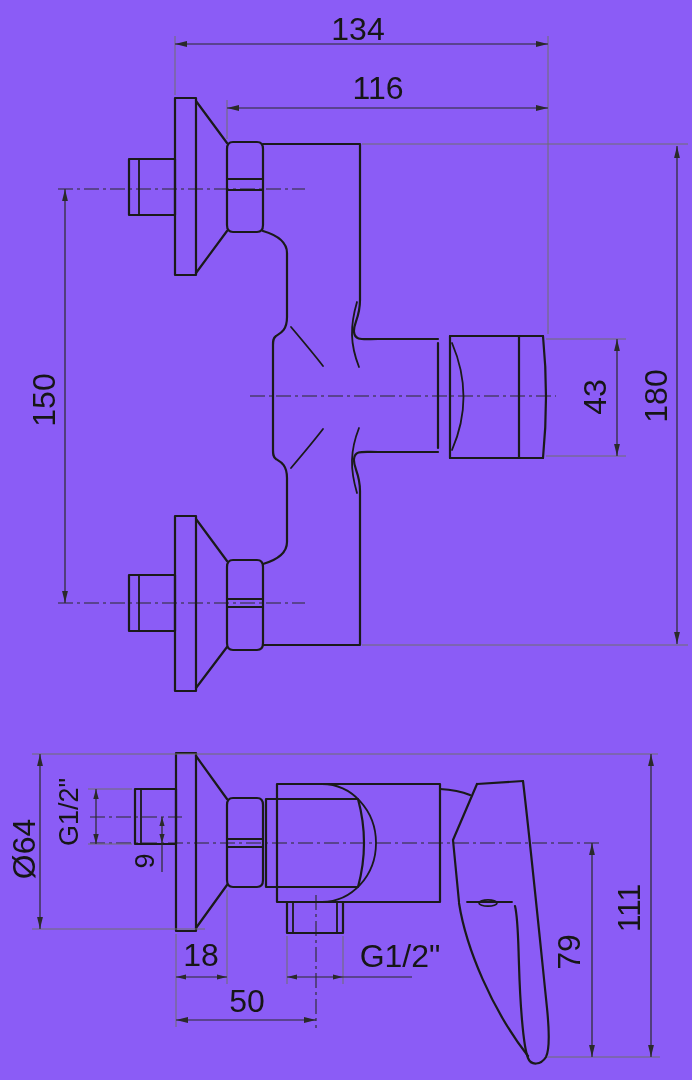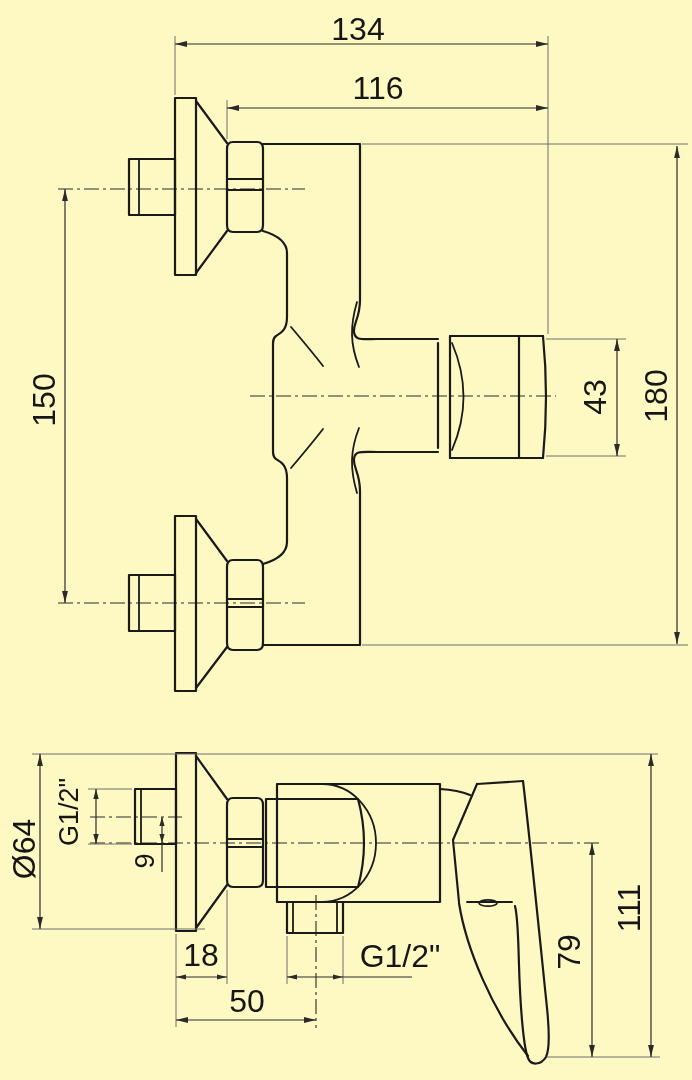--- a/index.html
+++ b/index.html
@@ -1,16 +1,16 @@
 <!DOCTYPE html>
 <html><head>
 <meta charset="utf-8">
 <style>
   html,body{margin:0;padding:0;background:#ffffff;}
-  .stage{width:692px;height:1080px;background:#fef9c3;position:relative;overflow:hidden;}
+  .stage{width:692px;height:1080px;background:#8b5cf6;position:relative;overflow:hidden;}
   svg{display:block;}
   text{font-family:"Liberation Sans","DejaVu Sans",sans-serif;fill:#161616;}
   .outline{stroke:#1a1a1a;stroke-width:2.2;fill:none;stroke-linecap:round;stroke-linejoin:round;}
   .thin{stroke:#1a1a1a;stroke-width:1.8;fill:none;stroke-linecap:round;}
   .dim{stroke:#2a2a2a;stroke-width:1.2;fill:none;}
   .ext{stroke:#6f6f6f;stroke-width:1;fill:none;}
   .cline{stroke:#2a2a2a;stroke-width:1.1;fill:none;stroke-dasharray:15 4 3 4;}
   .arrow{fill:#2a2a2a;stroke:none;}
   .dimtext{font-size:32px;}
   .dimtext-sm{font-size:27px;}

